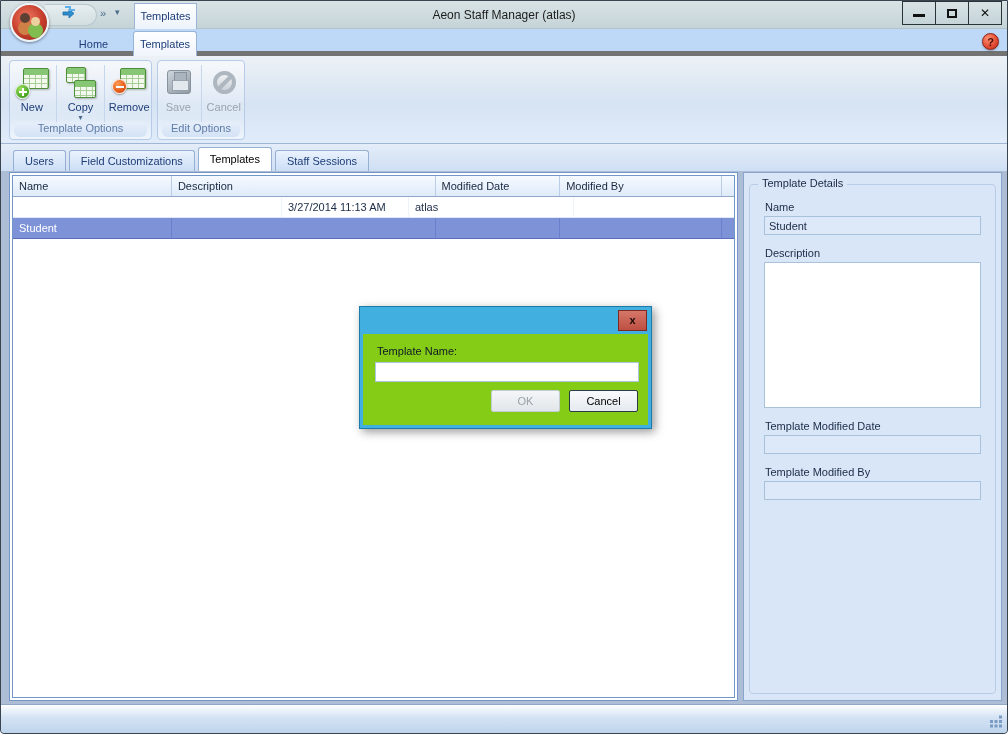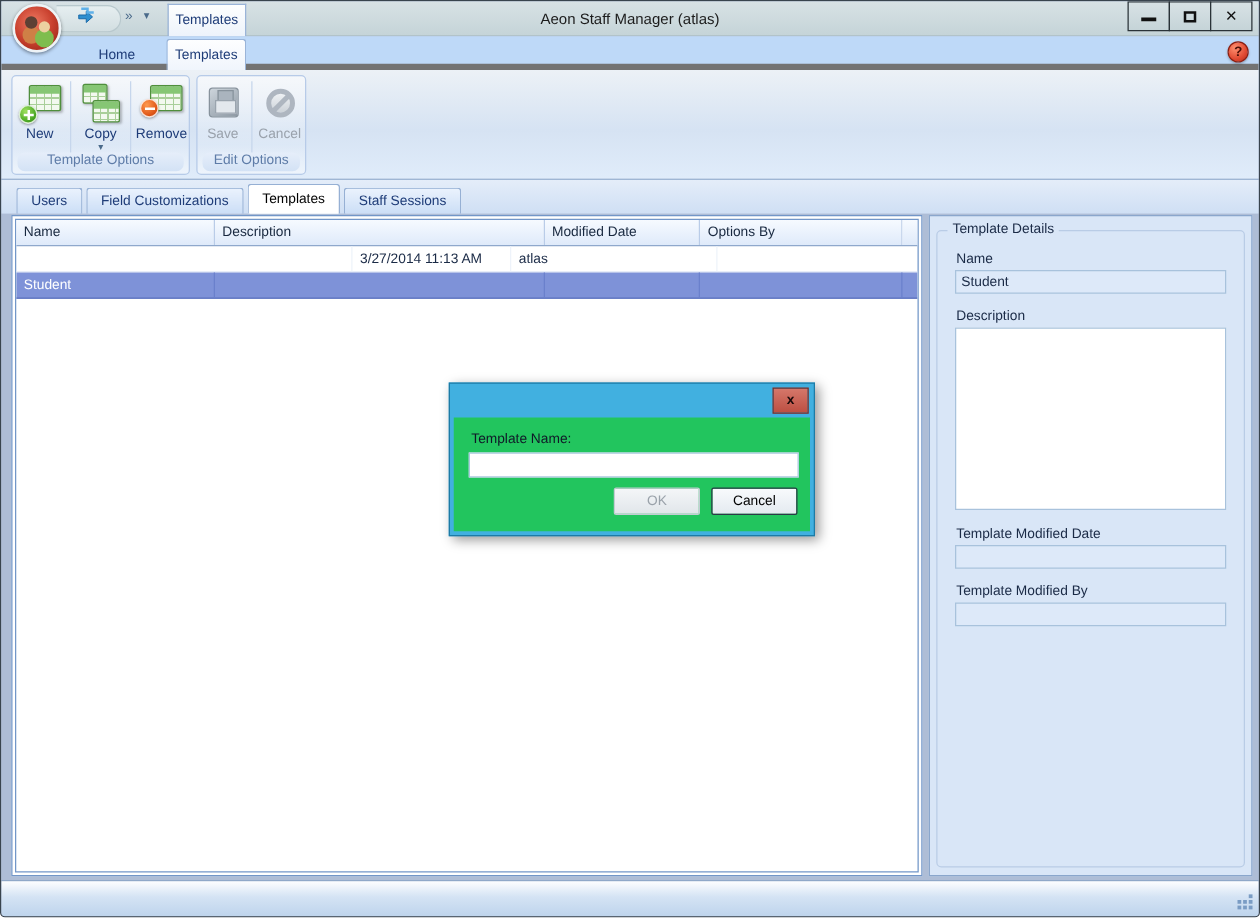--- a/index.html
+++ b/index.html
@@ -148,21 +148,21 @@
 
   
   .dialog { position:absolute; left:358px; top:305px; width:293px; height:123px; z-index:50;
             background:var(--dialog-frame,#41b0e0); border:1px solid #1c7ba6;
             box-shadow:3px 3px 9px rgba(0,0,0,.4); }
   .dlg-title { position:absolute; left:0; top:0; right:0; height:27px; text-align:center;
                line-height:26px; font-size:12px; color:#101010; }
   .dlg-close { position:absolute; right:4px; top:3px; width:29px; height:21px;
                background:linear-gradient(#d5776a,#bd4f42); border:1px solid #7e2a22;
                color:#18090a; font-weight:bold; text-align:center; line-height:19px; cursor:pointer; }
-  .dlg-body { position:absolute; left:3px; right:3px; top:27px; bottom:3px; background:#22c55e; }
+  .dlg-body { position:absolute; left:3px; right:3px; top:27px; bottom:3px; background:#84cc16; }
   .dlg-label { position:absolute; left:14px; top:11px; color:#101828; }
   .dlg-input { position:absolute; left:12px; top:28px; width:264px; height:20px;
                background:#fff; border:1px solid #abc7e0; font:inherit; padding:0 4px; }
   .dlg-btn { position:absolute; top:56px; width:69px; height:22px; font:inherit;
              border-radius:2px; cursor:pointer; }
   .dlg-ok { left:128px; background:linear-gradient(#f4f6f8,#e1e6ea); border:1px solid #c4ccd3; color:#9aa2aa; }
   .dlg-cancel { left:206px; background:linear-gradient(#f8fafc,#e4eaf0); border:1px solid #2b3a46; color:#000; }
 </style>
 </head>
 <body>
@@ -259,21 +259,21 @@
   </div>
 
   <div class="client">
 
     <div class="grid-panel">
       <div class="grid-inner">
         <div class="thead">
           <div class="th c0">Name</div>
           <div class="th c1">Description</div>
           <div class="th c2">Modified Date</div>
-          <div class="th c3">Options By</div>
+          <div class="th c3">Modified By</div>
           <div class="th cfill"></div>
         </div>
         <div class="trow">
           <div class="td c1"></div>
           <div class="td c2">3/27/2014 11:13 AM</div>
           <div class="td c3">atlas</div>
           <div class="td cfill"></div>
         </div>
         <div class="trow selected">
           <div class="td c0">Student</div>

